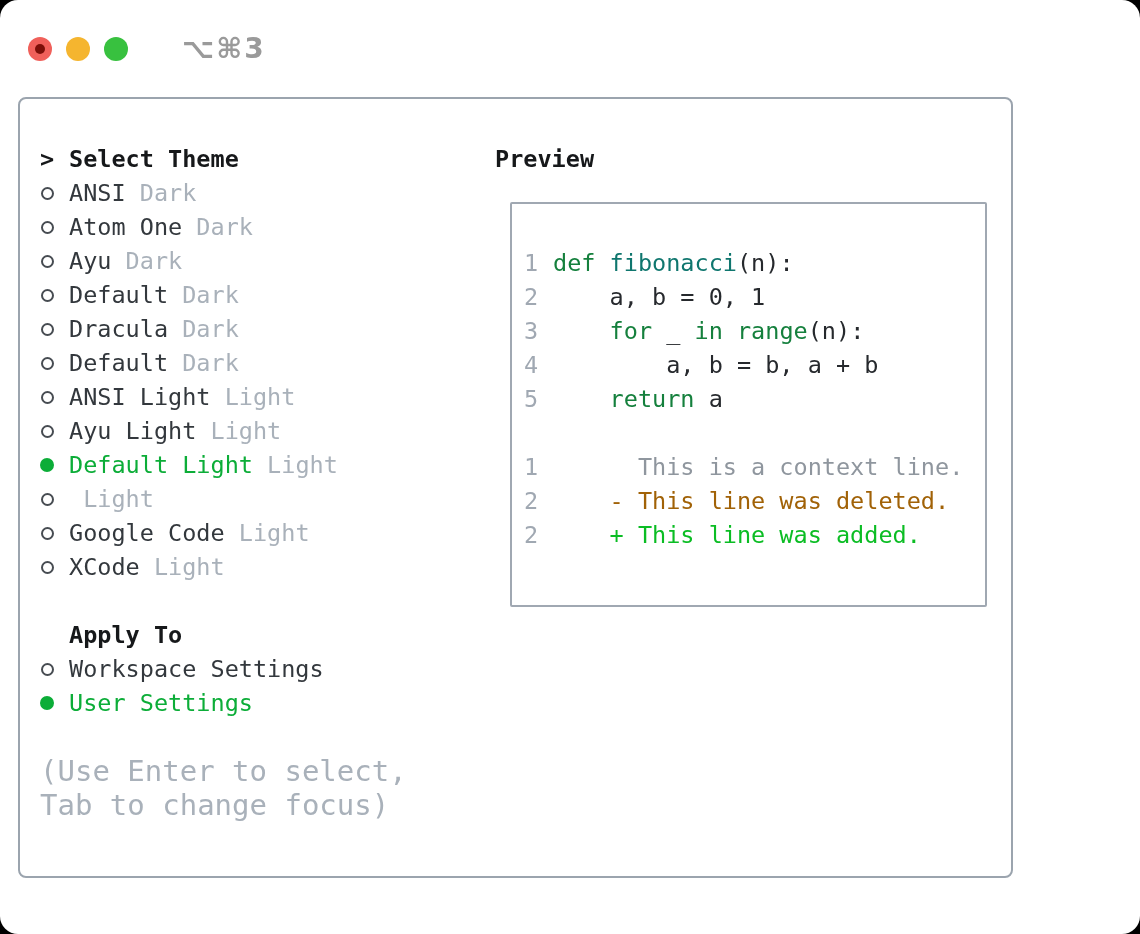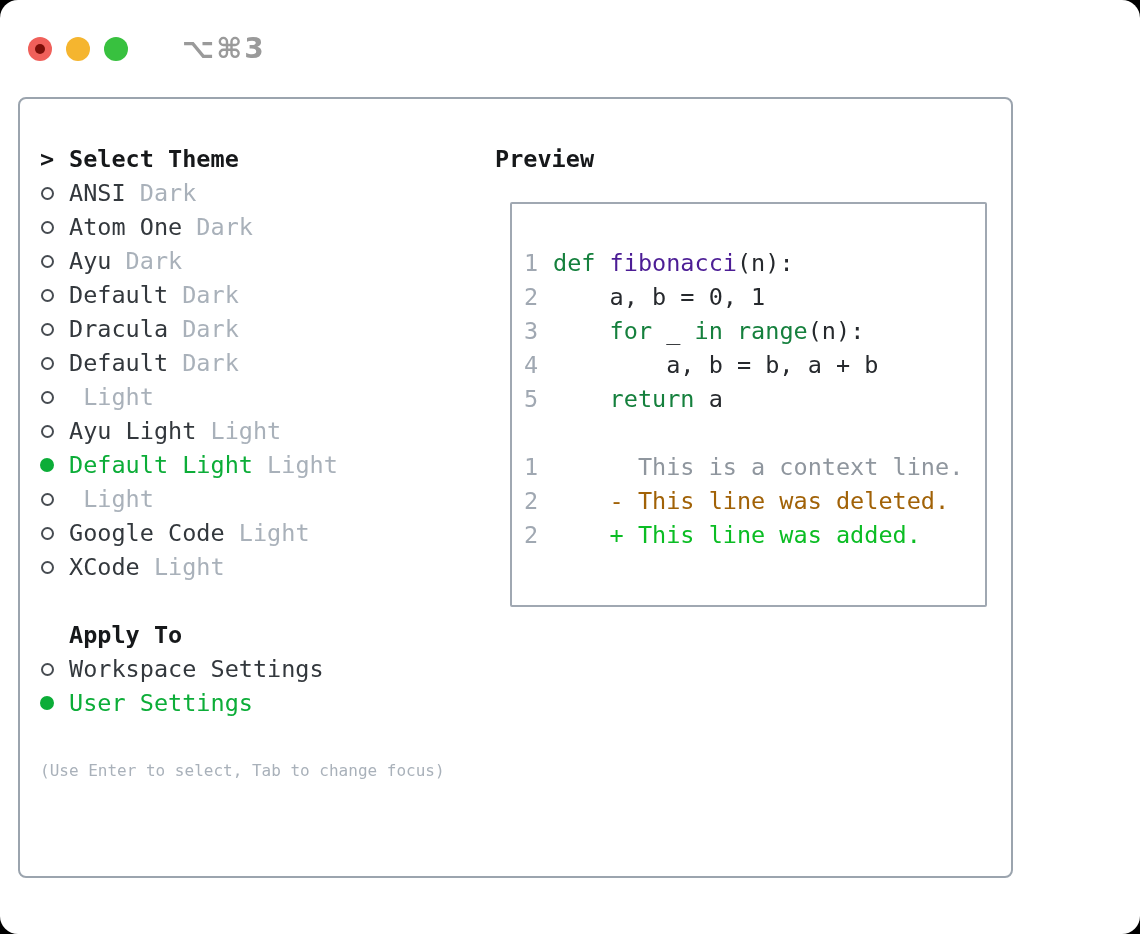--- a/index.html
+++ b/index.html
@@ -49,35 +49,35 @@
     border:2.2px solid #474c52; margin-left:1px;
   }
   .ring.sel { background:#0cad38; border-color:#0cad38; width:14px; height:14px; margin-left:0; }
 
   .item-name { color:#33383d; }
   .item-name.sel { color:#0cad38; }
   .variant { color:#a9b1ba; }
   .blankline { height:34px; }
 
   .hint {
-    width:430px; font-size:16px; line-height:34px; color:#a9b1ba;
+    width:430px; font-size:29px; line-height:34px; color:#a9b1ba;
     white-space:normal; word-spacing:normal;
   }
 
   
   .preview-box {
     margin-left:15px; margin-top:26px; width:477px; height:405px;
     border:2px solid #a0a8b2; border-radius:2px; background:#fff;
     padding:42px 0 0 12px; overflow:hidden;
   }
   .code-row { height:34px; display:flex; font-size:23.5px; line-height:34px; white-space:pre; }
   .code-row .lnum { display:inline-block; width:29px; flex:none; color:#a0a8b2; }
   .tok-pl  { color:#26292d; }
   .tok-kw  { color:#15803d; }
-  .tok-fn  { color:#4c1d95; }
+  .tok-fn  { color:#0f766e; }
   .tok-ctx { color:#8f969e; }
   .tok-del { color:#a16207; }
   .tok-add { color:#0bbd24; }
 </style>
 </head>
 <body>
 
 <div class="window">
 
   <div class="titlebar">
@@ -95,21 +95,21 @@
       <div class="row hdr">
         <span class="marker caret">&gt;</span><span>Select Theme</span>
       </div>
       <div id="theme-rows">
           <div class="row"><span class="marker"><span class="ring"></span></span><span class="item-name">ANSI</span><span class="variant"> Dark</span></div>
           <div class="row"><span class="marker"><span class="ring"></span></span><span class="item-name">Atom One</span><span class="variant"> Dark</span></div>
           <div class="row"><span class="marker"><span class="ring"></span></span><span class="item-name">Ayu</span><span class="variant"> Dark</span></div>
           <div class="row"><span class="marker"><span class="ring"></span></span><span class="item-name">Default</span><span class="variant"> Dark</span></div>
           <div class="row"><span class="marker"><span class="ring"></span></span><span class="item-name">Dracula</span><span class="variant"> Dark</span></div>
           <div class="row"><span class="marker"><span class="ring"></span></span><span class="item-name">Default</span><span class="variant"> Dark</span></div>
-          <div class="row"><span class="marker"><span class="ring"></span></span><span class="variant"> Light</span></div>
+          <div class="row"><span class="marker"><span class="ring"></span></span><span class="item-name">ANSI Light</span><span class="variant"> Light</span></div>
           <div class="row"><span class="marker"><span class="ring"></span></span><span class="item-name">Ayu Light</span><span class="variant"> Light</span></div>
           <div class="row"><span class="marker"><span class="ring sel"></span></span><span class="item-name sel">Default Light</span><span class="variant"> Light</span></div>
           <div class="row"><span class="marker"><span class="ring"></span></span><span class="variant"> Light</span></div>
           <div class="row"><span class="marker"><span class="ring"></span></span><span class="item-name">Google Code</span><span class="variant"> Light</span></div>
           <div class="row"><span class="marker"><span class="ring"></span></span><span class="item-name">XCode</span><span class="variant"> Light</span></div>
         </div>
       <div class="blankline"></div>
       <div class="row hdr">
         <span class="marker"></span><span>Apply To</span>
       </div>

